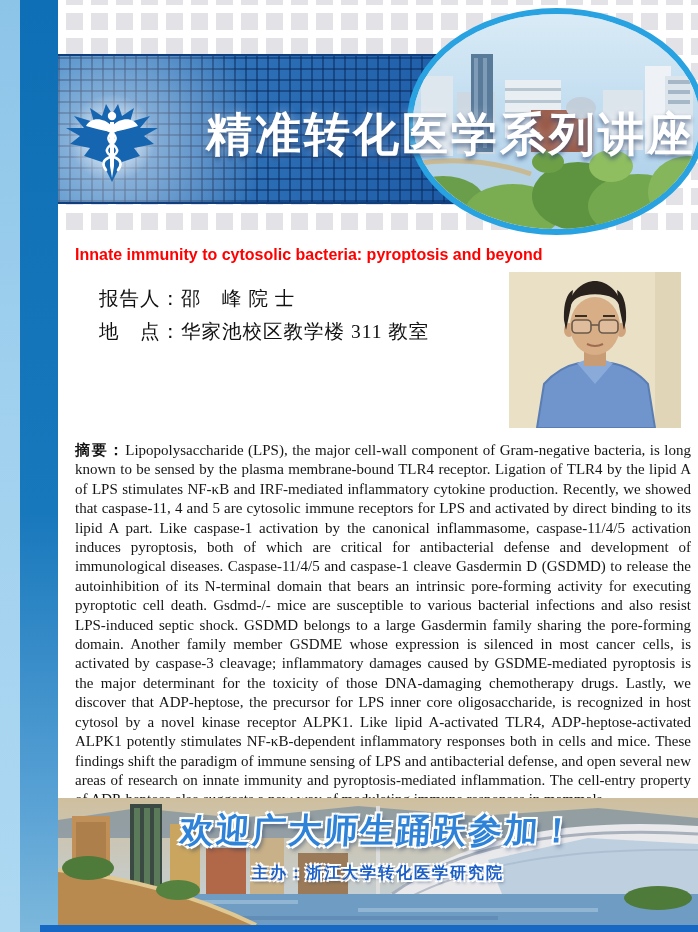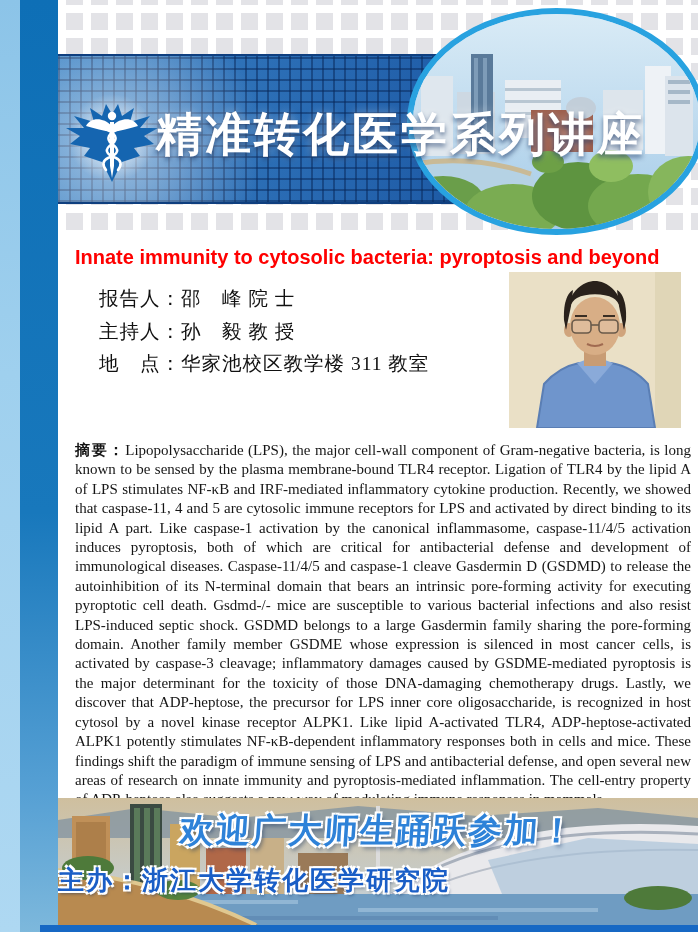--- a/index.html
+++ b/index.html
@@ -26,31 +26,31 @@
       radial-gradient(circle at 11% 60%,rgba(255,255,255,.55),rgba(255,255,255,0) 32%),
       repeating-linear-gradient(90deg,rgba(8,40,90,.5) 0 2px,transparent 2px 11px),
       repeating-linear-gradient(0deg,rgba(8,40,90,.5) 0 2px,transparent 2px 11px),
       linear-gradient(100deg,#3b82c4 0%,#2a6cb4 45%,#164f9c 100%);}
 
   .logo{left:60px;top:86px;width:104px;height:100px;z-index:6;}
 
   .banner-title{left:156px;top:103px;width:540px;z-index:7;
     font-family:"DejaVu Serif",serif;font-weight:700;font-size:46px;line-height:62px;
     color:#fff;letter-spacing:3px;white-space:nowrap;
-    text-shadow:0 3px 5px rgba(8,40,90,.65),0 0 10px rgba(255,255,255,.45);}
+    text-shadow:0 3px 5px rgba(8,40,90,.65),0 0 10px rgba(255,255,255,.45);text-align:right;}
 
   
   .circle-photo{left:407px;top:8px;width:287px;height:215px;border-radius:50%;
     border:6px solid #28a2e0;overflow:hidden;z-index:5;box-sizing:content-box;
     box-shadow:0 0 0 2px rgba(160,215,245,.8) inset;background:#cfe4f2;}
   .circle-photo svg{display:block;}
 
   
   .lecture-title{left:75px;top:246px;width:616px;
-    font-family:"Liberation Sans",sans-serif;font-weight:700;font-size:20px;
+    font-family:"Liberation Sans",sans-serif;font-weight:700;font-size:16px;
     color:#ff0000;white-space:nowrap;}
 
   
   .info-block{left:75px;top:283px;width:430px;font-size:19.5px;color:#111;margin-left:24px;}
   .info-line{height:32.5px;line-height:32.5px;white-space:nowrap;letter-spacing:1px;}
 
   
   .speaker-photo{left:509px;top:272px;width:172px;height:156px;overflow:hidden;}
 
   
@@ -59,22 +59,22 @@
   .abstract b{letter-spacing:1px;margin-top:24px;}
 
   
   .footer{left:58px;top:798px;width:640px;height:127px;overflow:hidden;}
   .footer svg{position:absolute;left:0;top:0;}
   .welcome{position:absolute;left:0;top:10px;width:100%;text-align:center;
     font-family:"Liberation Sans",sans-serif;font-weight:700;font-size:34px;
     letter-spacing:2px;color:#2e82d8;transform:skewX(-4deg);white-space:nowrap;
     text-shadow:-2px -2px 0 #fff,2px -2px 0 #fff,-2px 2px 0 #fff,2px 2px 0 #fff,
                 0 0 3px #fff,3px 4px 4px rgba(10,40,90,.55);}
-  .organizer{position:absolute;left:0;top:65px;width:100%;
-    font-family:"Liberation Sans",sans-serif;font-weight:700;font-size:26px;
+  .organizer{position:absolute;left:0;top:65px;width:100%;text-align:center;
+    font-family:"Liberation Sans",sans-serif;font-weight:700;font-size:16px;
     letter-spacing:2px;color:#1a5ec6;white-space:nowrap;
     text-shadow:-2px -2px 0 #fff,2px -2px 0 #fff,-2px 2px 0 #fff,2px 2px 0 #fff,
                 0 0 2px #fff,2px 3px 3px rgba(10,40,90,.5);}
 
   .bottom-bar{left:40px;top:925px;width:658px;height:7px;background:#1668c4;}
 </style>
 </head>
 <body>
 
 <div class="abs strip-light"></div>
@@ -141,21 +141,20 @@
     <path d="M60,42 Q42,50 52,58 Q64,66 48,72 Q40,76 46,84" fill="none" stroke="#fff" stroke-width="2.6" stroke-linecap="round"></path>
   </svg>
 </div>
 
 <div class="abs banner-title">精准转化医学系列讲座</div>
 
 <div class="abs lecture-title">Innate immunity to cytosolic bacteria: pyroptosis and beyond</div>
 
 <div class="abs info-block">
   <div class="info-line"><span>报告人：</span><span>邵　峰 院 士</span></div>
-  <div class="info-line"><span>主持人：</span><span>孙　毅 教 授</span></div>
   <div class="info-line"><span>地　点：</span><span>华家池校区教学楼 311 教室</span></div>
 </div>
 
 <div class="abs speaker-photo">
   <svg width="172" height="156" viewBox="0 0 172 156">
     <rect x="0" y="0" width="172" height="156" fill="#eae0c6"></rect>
     <rect x="146" y="0" width="26" height="156" fill="#d9ceae" opacity="0.6"></rect>
     <path d="M28,156 L35,112 Q50,95 70,91 L102,91 Q124,95 139,112 L146,156 Z" fill="#6f95cc" stroke="#5a7eb4" stroke-width="2"></path>
     <path d="M68,91 L86,112 L104,91 L96,88 L76,88 Z" fill="#8aaad9"></path>
     <rect x="75" y="72" width="22" height="22" fill="#c89c74"></rect>

